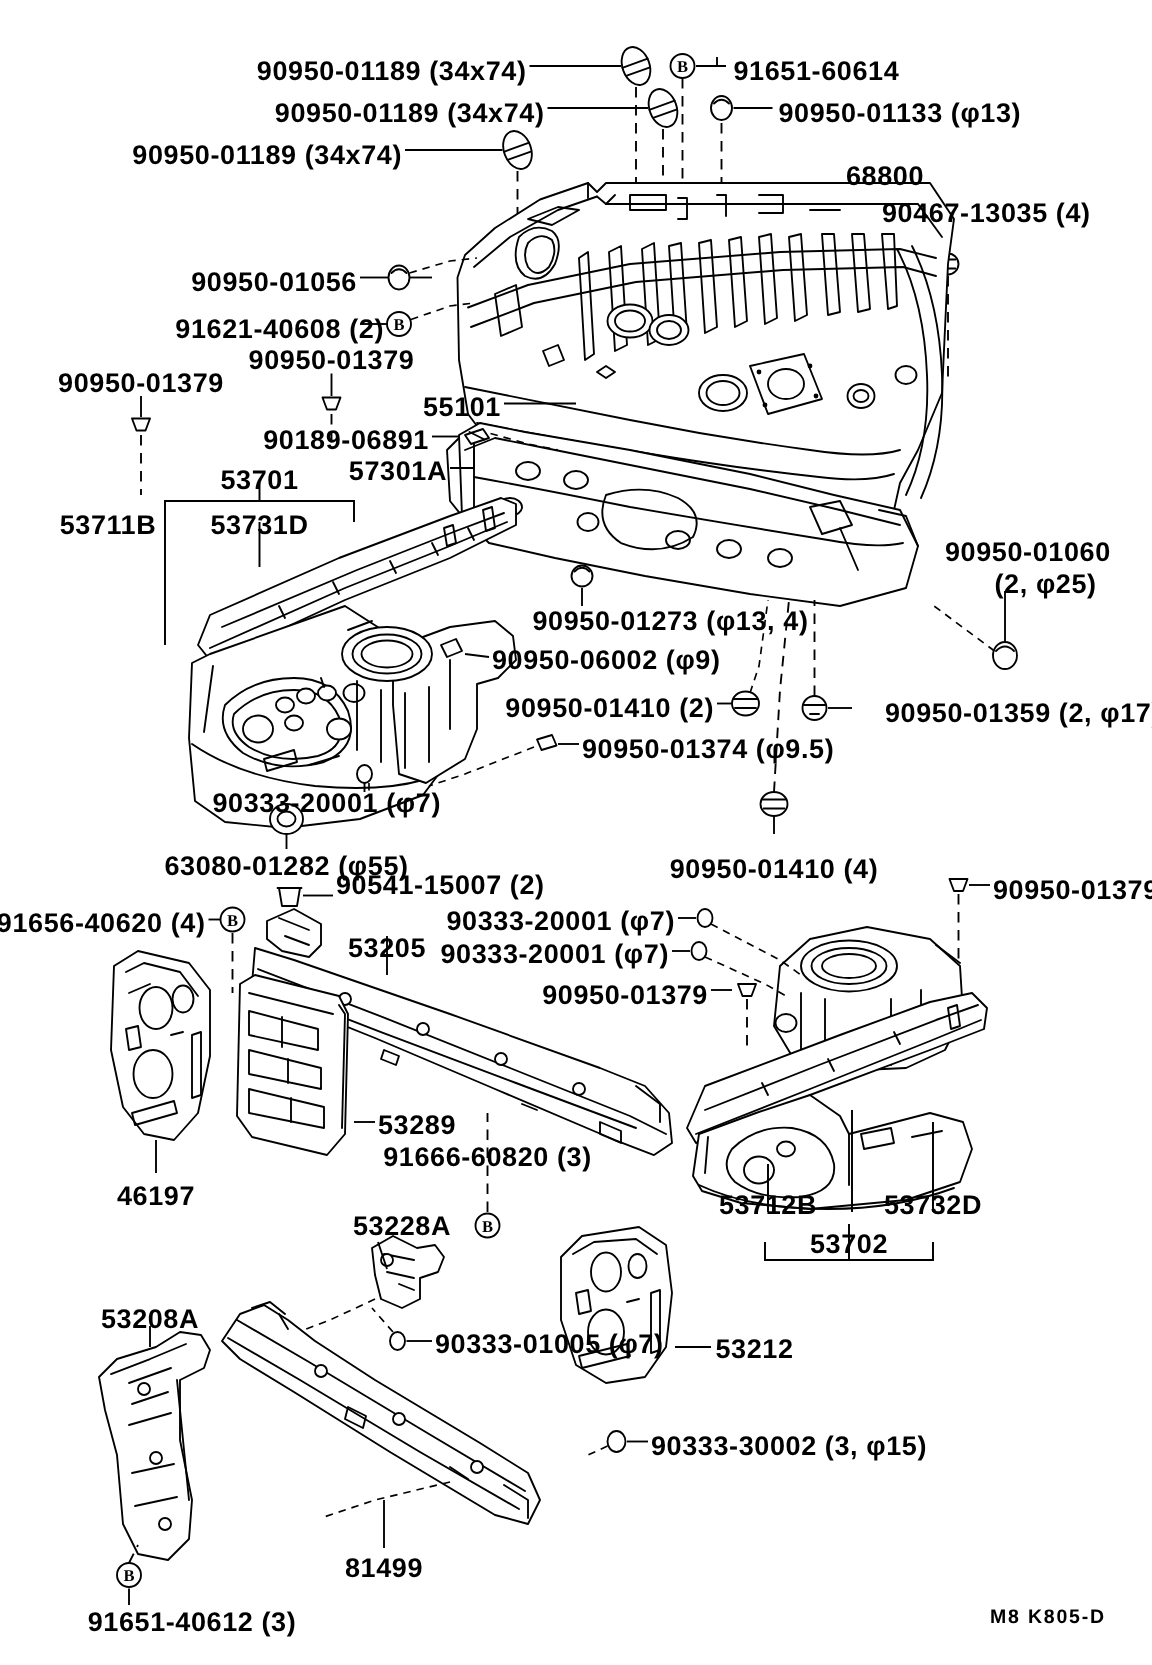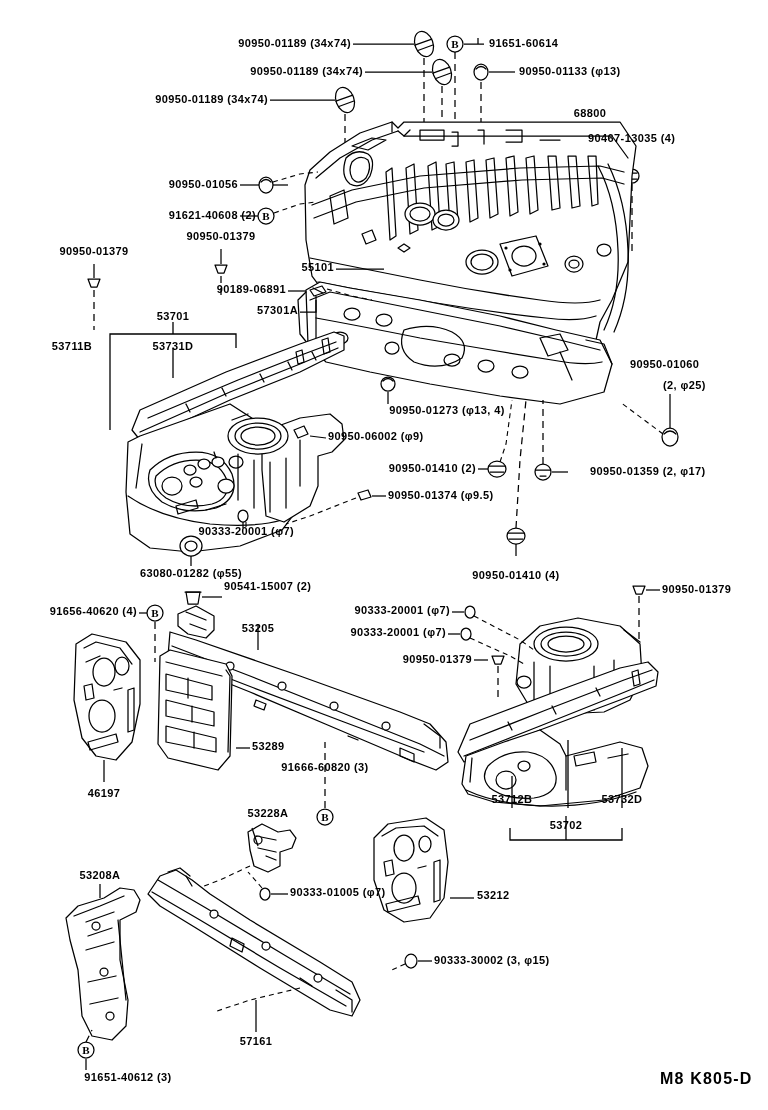--- a/index.html
+++ b/index.html
@@ -7,33 +7,33 @@
   body{
     width:768px;height:1110px;position:relative;overflow:hidden;
     font-family:"Liberation Sans", sans-serif;
     color:#000;
   }
   #sheet{position:absolute;inset:0;width:768px;height:768px;height:1110px;}
   svg#art{position:absolute;left:0;top:0;width:768px;height:1110px;}
   .lbl{
     position:absolute;
     font-family:"Liberation Sans", sans-serif;
-    font-size:11px;
+    font-size:18px;
     font-weight:700;
     letter-spacing:0.4px;
     white-space:nowrap;
     color:#000;
     line-height:1;
   }
   .lbl.r{transform:translateX(-100%);}
   .lbl.c{transform:translateX(-50%);}
   .footer{
     position:absolute;
     font-family:"Liberation Sans", sans-serif;
-    font-size:16px;
+    font-size:13px;
     font-weight:700;
     letter-spacing:1.2px;
     white-space:nowrap;
   }
   
   .s{fill:none;stroke:#000;stroke-width:1.25;stroke-linejoin:round;stroke-linecap:round;}
   .sf{fill:#fff;stroke:#000;stroke-width:1.25;stroke-linejoin:round;stroke-linecap:round;}
   .lead{fill:none;stroke:#000;stroke-width:1.25;}
   .dash{fill:none;stroke:#000;stroke-width:1.25;stroke-dasharray:7 5;}
   .dash2{fill:none;stroke:#000;stroke-width:1.1;stroke-dasharray:5 4;}
@@ -635,18 +635,18 @@
 <div class="lbl c" style="left:268px;top:808px">53228A</div>
 <div class="lbl" style="left:290px;top:887px">90333-01005 (φ7)</div>
 
 <div class="lbl c" style="left:512px;top:794px">53712B</div>
 <div class="lbl c" style="left:622px;top:794px">53732D</div>
 <div class="lbl c" style="left:566px;top:820px">53702</div>
 <div class="lbl" style="left:477px;top:890px">53212</div>
 
 <div class="lbl c" style="left:100px;top:870px">53208A</div>
 <div class="lbl" style="left:434px;top:955px">90333-30002 (3, φ15)</div>
-<div class="lbl c" style="left:256px;top:1036px">57161</div>
+<div class="lbl c" style="left:256px;top:1036px">81499</div>
 <div class="lbl c" style="left:128px;top:1072px">91651-40612 (3)</div>
 
 <div class="footer" style="left:660px;top:1070px">M8  K805-D</div>
 
 </div>
 
 </body></html>

